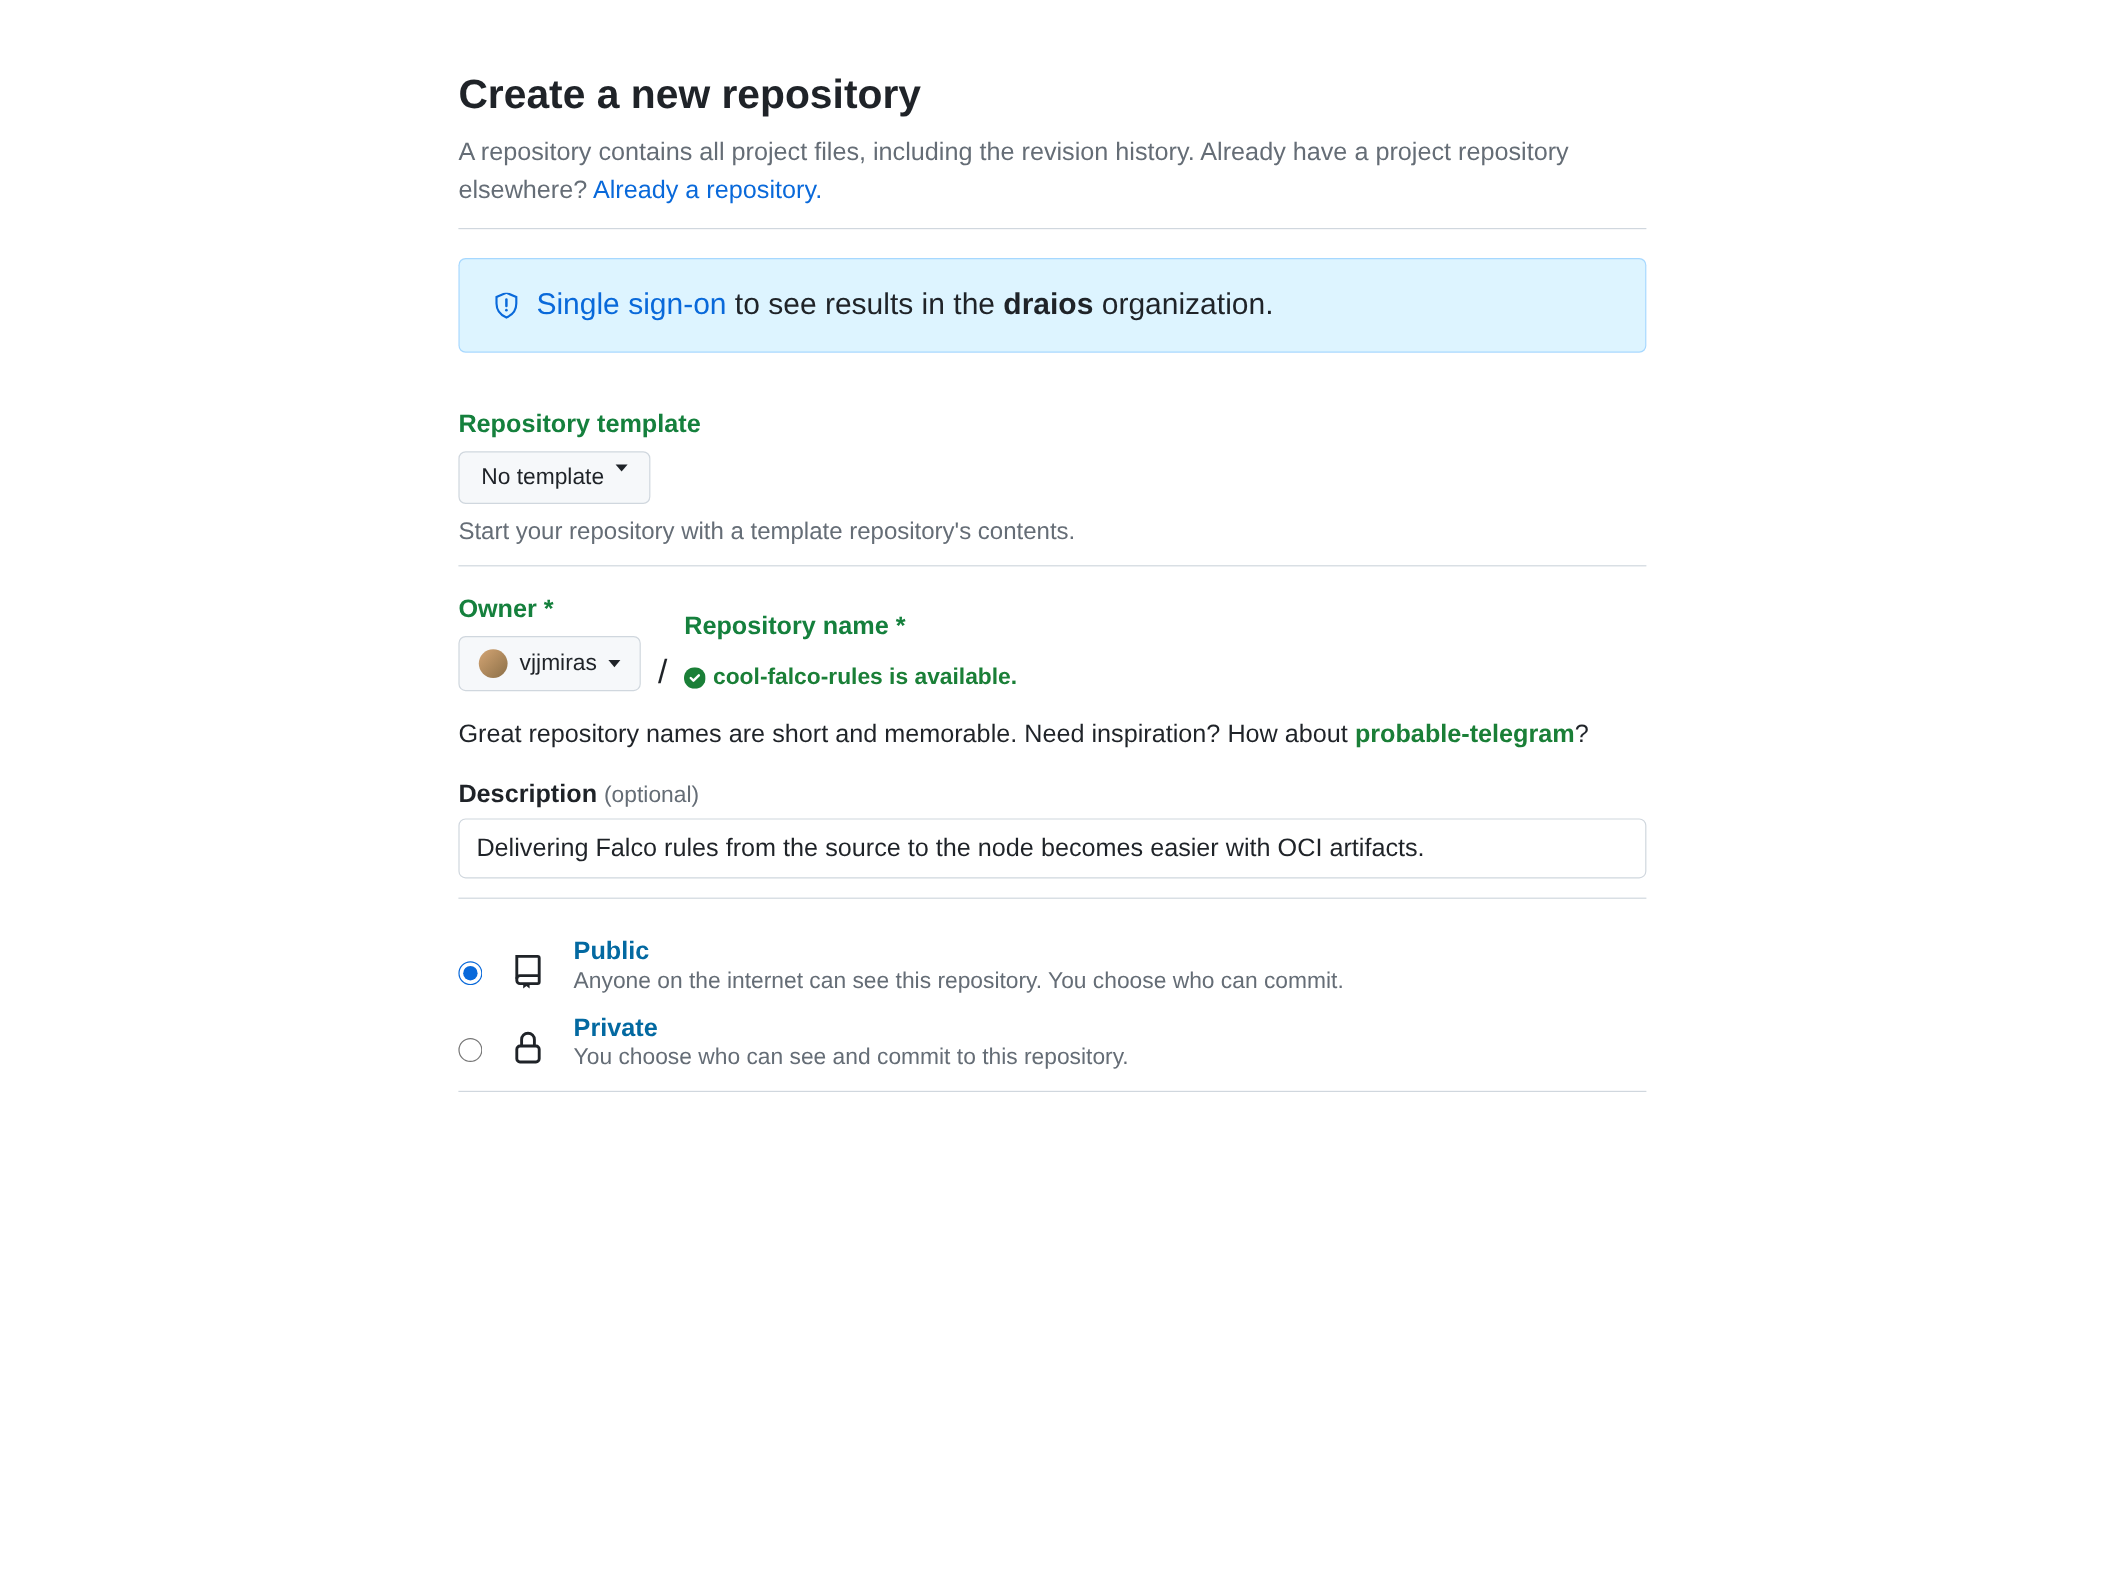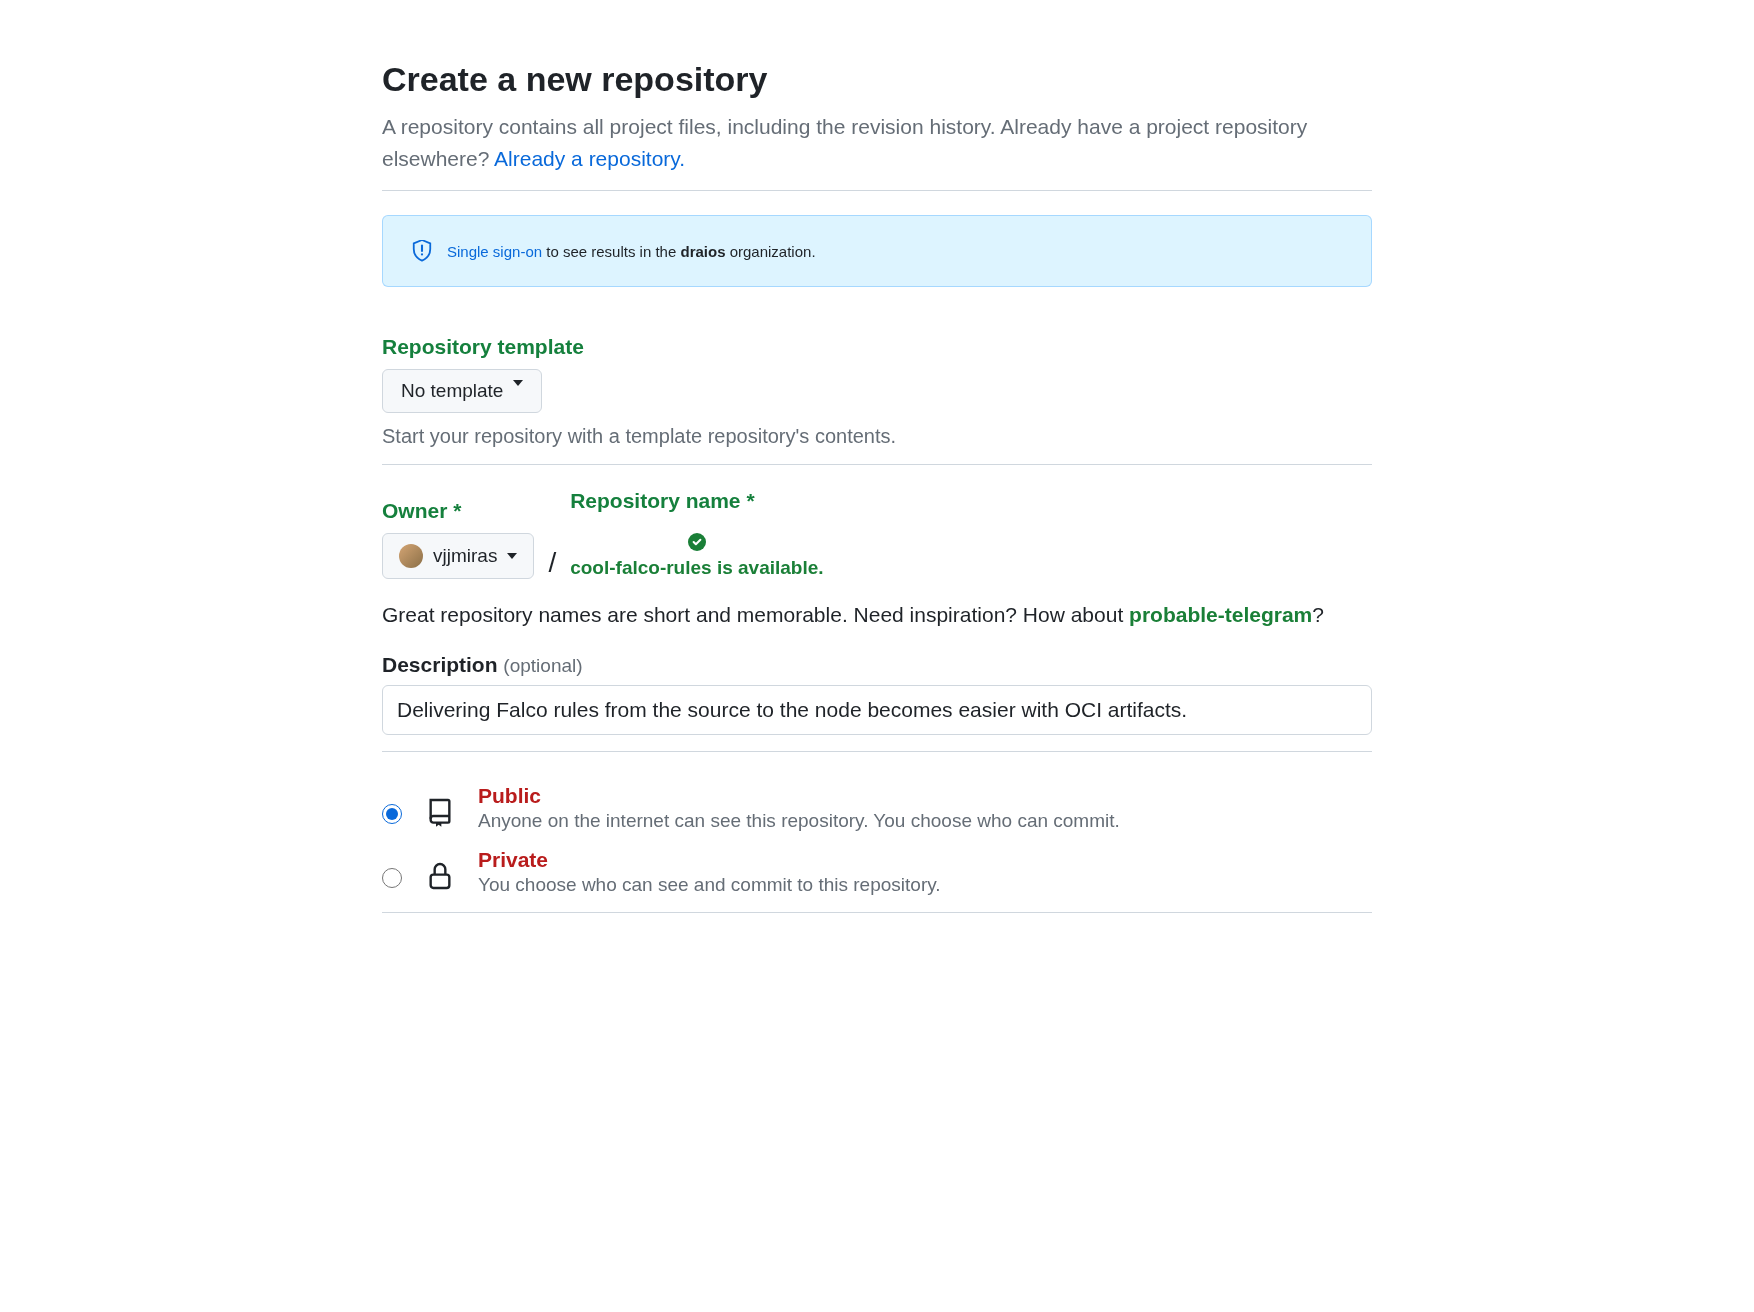--- a/index.html
+++ b/index.html
@@ -43,21 +43,21 @@
       background: #ddf4ff;
       border: 1px solid #54aeff66;
       border-radius: 6px;
       padding: 24px 28px;
       display: flex;
       align-items: center;
       gap: 14px;
       margin-bottom: 48px;
     }
     .banner-text {
-      font-size: 15px;
+      font-size: 25px;
       color: #1f2328;
     }
     .shield-icon {
       width: 22px;
       height: 22px;
       flex-shrink: 0;
     }
     .section-label {
       font-size: 21px;
       font-weight: 700;
@@ -117,21 +117,20 @@
       width: 290px;
     }
     .availability {
       display: flex;
       align-items: center;
       gap: 6px;
       margin-top: 10px;
       font-size: 19px;
       font-weight: 600;
       color: #1a7f37;
-      flex-direction: column;
     }
     .check-circle {
       width: 18px;
       height: 18px;
       flex-shrink: 0;
     }
     .inspiration {
       font-size: 21px;
       color: #1f2328;
       margin-top: 20px;
@@ -181,21 +180,21 @@
       height: 32px;
       margin-top: 12px;
       flex-shrink: 0;
     }
     .vis-text {
       flex: 1;
     }
     .vis-title {
       font-size: 21px;
       font-weight: 600;
-      color: #b91c1c;
+      color: #0369a1;
     }
     .vis-desc {
       font-size: 19px;
       color: #656d76;
       margin-top: 2px;
     }
     .avatar {
       width: 24px;
       height: 24px;
       border-radius: 50%;

